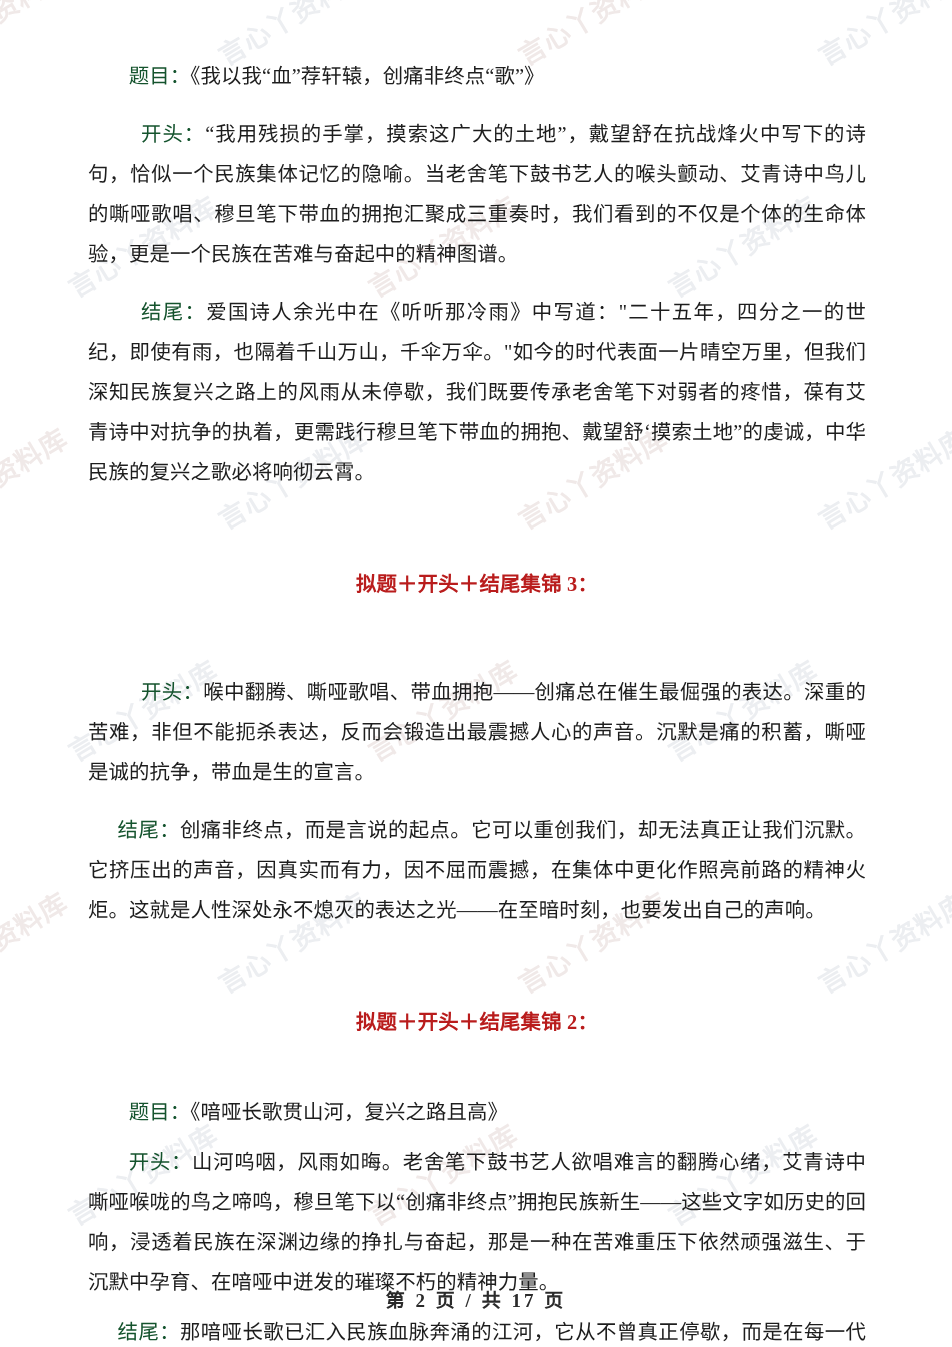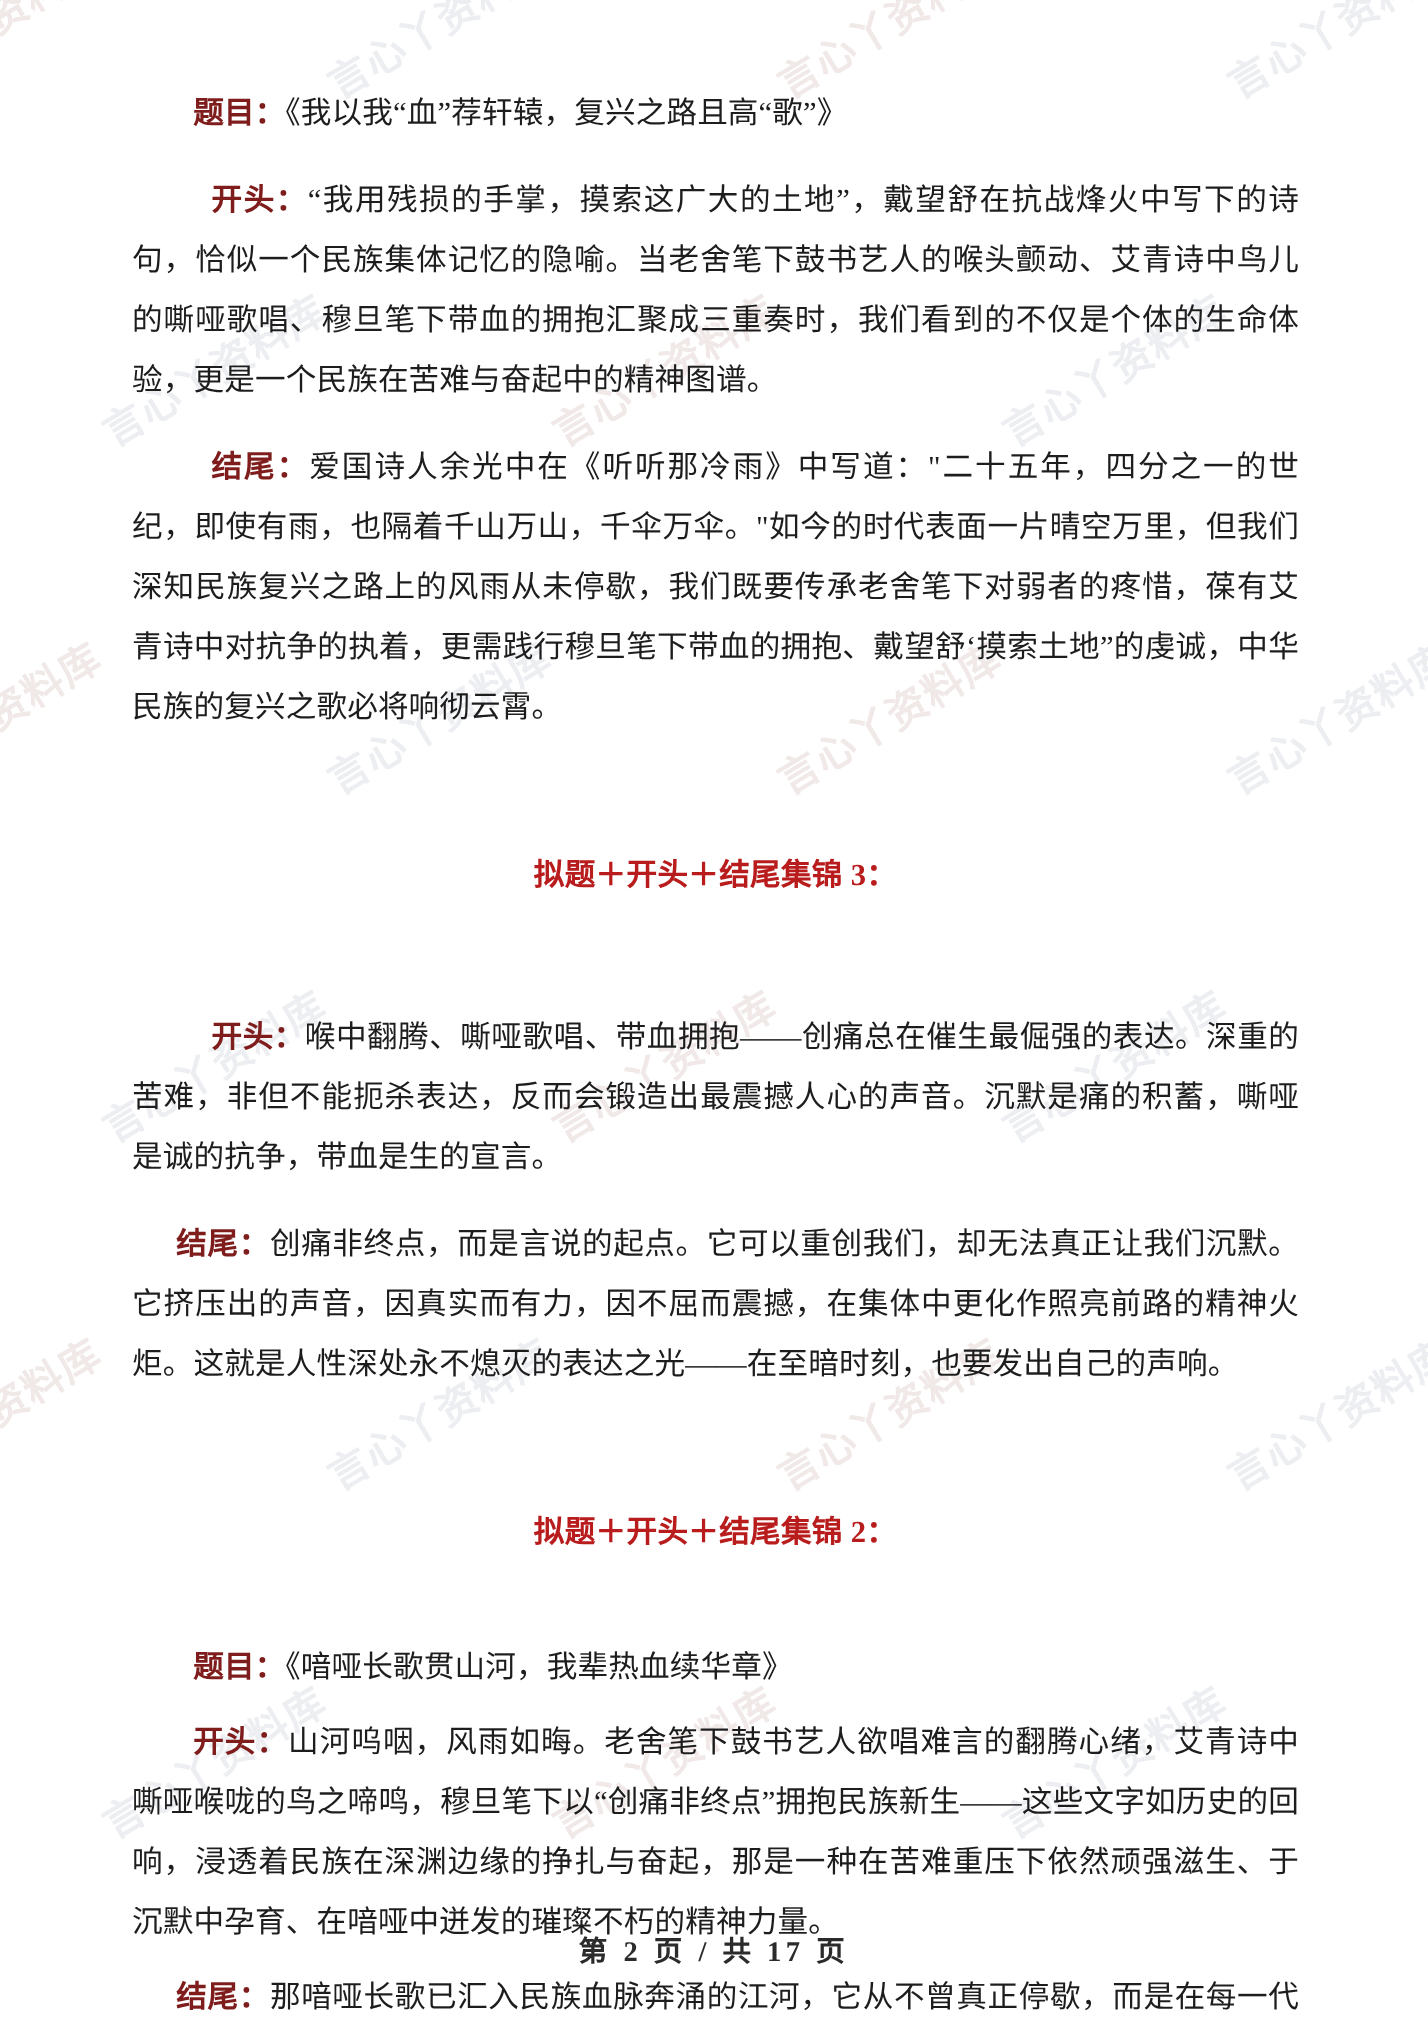--- a/index.html
+++ b/index.html
@@ -62,22 +62,22 @@
     text-justify: inter-ideograph;
     letter-spacing: 0.1px;
     color: #1d1d1d;
   }
 
   .para.indent-2 { text-indent: 2em; }
   .para.indent-1 { text-indent: 1.45em; }
   .para.indent-head { text-indent: 2.6em; }
 
   .lbl {
-    color: #7f1d1d;
-    font-weight: 700;
+    color: #14532d;
+    font-weight: 400;
   }
 
   .section-head {
     margin: 16px;
     font-size: 20.4px;
     line-height: 40px;
     font-weight: 700;
     color: #b91c1c;
     letter-spacing: 0.2px;
     text-align: center;
@@ -134,21 +134,21 @@
     <span class="wm tint-b" style="left: 810px; top: 1432px;">言心丫资料库</span>
   </div>
 
 <div id="page">
   <div class="content">
 
     <div class="spacer-lg"></div>
 
     <div>
 
-      <p class="para indent-2"><span class="lbl">题目：</span><span>《我以我“血”荐轩辕，复兴之路且高“歌”》</span></p>
+      <p class="para indent-2"><span class="lbl">题目：</span><span>《我以我“血”荐轩辕，创痛非终点“歌”》</span></p>
 
       <div class="spacer-sm"></div>
 
       <p class="para indent-head"><span class="lbl">开头：</span><span>“我用残损的手掌，摸索这广大的土地”，戴望舒在抗战烽火中写下的诗句，恰似一个民族集体记忆的隐喻。当老舍笔下鼓书艺人的喉头颤动、艾青诗中鸟儿的嘶哑歌唱、穆旦笔下带血的拥抱汇聚成三重奏时，我们看到的不仅是个体的生命体验，更是一个民族在苦难与奋起中的精神图谱。</span></p>
 
       <div class="spacer-sm"></div>
 
       <p class="para indent-head"><span class="lbl">结尾：</span><span>爱国诗人余光中在《听听那冷雨》中写道："二十五年，四分之一的世纪，即使有雨，也隔着千山万山，千伞万伞。"如今的时代表面一片晴空万里，但我们深知民族复兴之路上的风雨从未停歇，我们既要传承老舍笔下对弱者的疼惜，葆有艾青诗中对抗争的执着，更需践行穆旦笔下带血的拥抱、戴望舒‘摸索土地”的虔诚，中华民族的复兴之歌必将响彻云霄。</span></p>
     </div>
 
@@ -171,21 +171,21 @@
     </div>
 
     <div class="spacer-lg"></div>
 
     <div>
 
       <p class="section-head">拟题＋开头＋结尾集锦 2：</p>
 
       <div class="spacer-md"></div>
 
-      <p class="para indent-2"><span class="lbl">题目：</span><span>《喑哑长歌贯山河，我辈热血续华章》</span></p>
+      <p class="para indent-2"><span class="lbl">题目：</span><span>《喑哑长歌贯山河，复兴之路且高》</span></p>
 
       <div class="spacer-xs"></div>
 
       <p class="para indent-2"><span class="lbl">开头：</span><span>山河呜咽，风雨如晦。老舍笔下鼓书艺人欲唱难言的翻腾心绪，艾青诗中嘶哑喉咙的鸟之啼鸣，穆旦笔下以“创痛非终点”拥抱民族新生——这些文字如历史的回响，浸透着民族在深渊边缘的挣扎与奋起，那是一种在苦难重压下依然顽强滋生、于沉默中孕育、在喑哑中迸发的璀璨不朽的精神力量。</span></p>
 
       <div class="spacer-xs"></div>
 
       <p class="para indent-1"><span class="lbl">结尾：</span><span>那喑哑长歌已汇入民族血脉奔涌的江河，它从不曾真正停歇，而是在每一代人心</span></p>
     </div>
 

